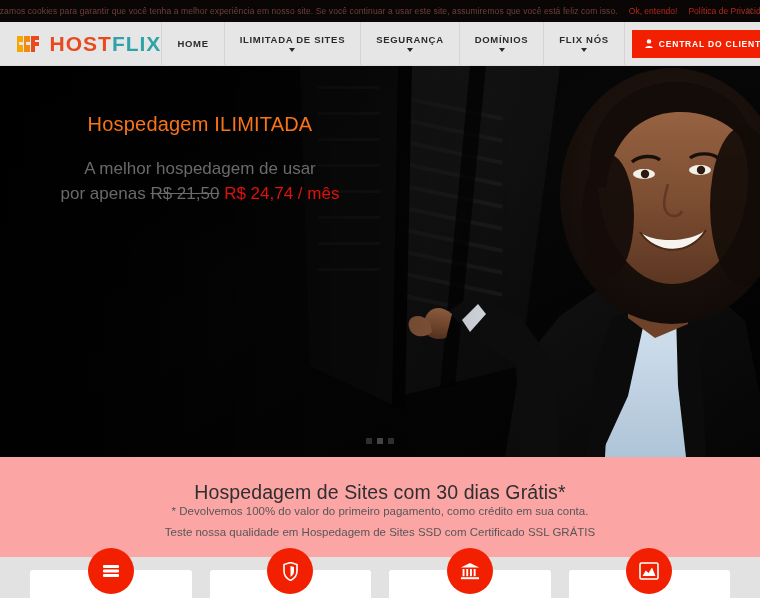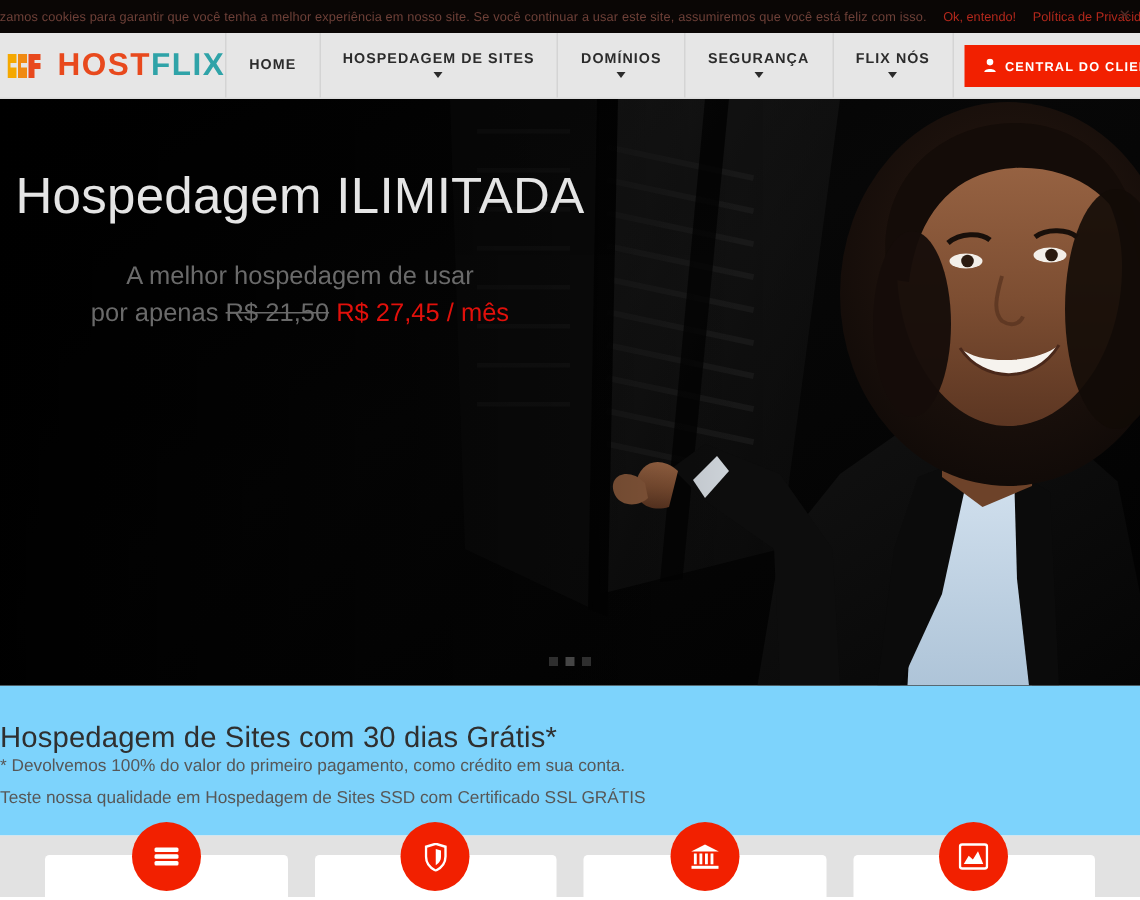--- a/index.html
+++ b/index.html
@@ -146,22 +146,22 @@
   }
   .hero-copy {
     position: absolute;
     left: 0;
     top: 47px;
     width: 400px;
     text-align: center;
     z-index: 5;
   }
   .hero-title {
-    font-size: 34px;
-    color: #e5e5e5;
+    font-size: 20px;
+    color: #f97316;
     font-weight: normal;
     letter-spacing: .2px;
     line-height: 1.1;
   }
   .hero-sub {
     margin-top: 22px;
     font-size: 17px;
     color: #6a6a6a;
     line-height: 1.45;
     font-weight: normal;
@@ -189,23 +189,23 @@
   }
   .dot {
     width: 6px; height: 6px;
     background: #2e2e2e;
     cursor: pointer;
   }
   .dot.active { background: #454545; }
 
   
   .info {
-    background: #7dd3fc;
+    background: #fca5a5;
     padding-top: 24px;
-    text-align: left;
+    text-align: center;
     height: 100px;
   }
   .info-title {
     font-size: 19.5px;
     color: #2f2f2f;
     font-weight: normal;
     letter-spacing: .1px;
   }
   .info-line {
     margin-top: 1px;
@@ -272,31 +272,31 @@
     </div>
   </div>
 
   <nav class="nav">
 
     <div class="nav-item">
       <span class="nav-label">HOME</span>
     </div>
 
     <div class="nav-item">
-      <span class="nav-label">HOSPEDAGEM DE SITES</span>
+      <span class="nav-label">ILIMITADA DE SITES</span>
+      <span class="caret"></span>
+    </div>
+
+    <div class="nav-item">
+      <span class="nav-label">SEGURANÇA</span>
       <span class="caret"></span>
     </div>
 
     <div class="nav-item">
       <span class="nav-label">DOMÍNIOS</span>
-      <span class="caret"></span>
-    </div>
-
-    <div class="nav-item">
-      <span class="nav-label">SEGURANÇA</span>
       <span class="caret"></span>
     </div>
 
     <div class="nav-item">
       <span class="nav-label">FLIX NÓS</span>
       <span class="caret"></span>
     </div>
 
     <div class="client-btn-cell">
       <button class="client-btn">
@@ -417,21 +417,21 @@
     <rect width="500" height="391" fill="url(#vign)"></rect>
   </svg>
 
   <div class="hero-copy">
     <h1 class="hero-title">Hospedagem ILIMITADA</h1>
     <div class="hero-sub">
       <span>A melhor hospedagem de usar</span>
       <span class="hero-sub-l2">
         <span>por apenas</span>
         <span class="price-old">R$ 21,50</span>
-        <span class="price-new">R$ 27,45 / mês</span>
+        <span class="price-new">R$ 24,74 / mês</span>
       </span>
     </div>
   </div>
 
   <div class="dots">
     <span class="dot"></span>
     <span class="dot active"></span>
     <span class="dot"></span>
   </div>
 </div>

